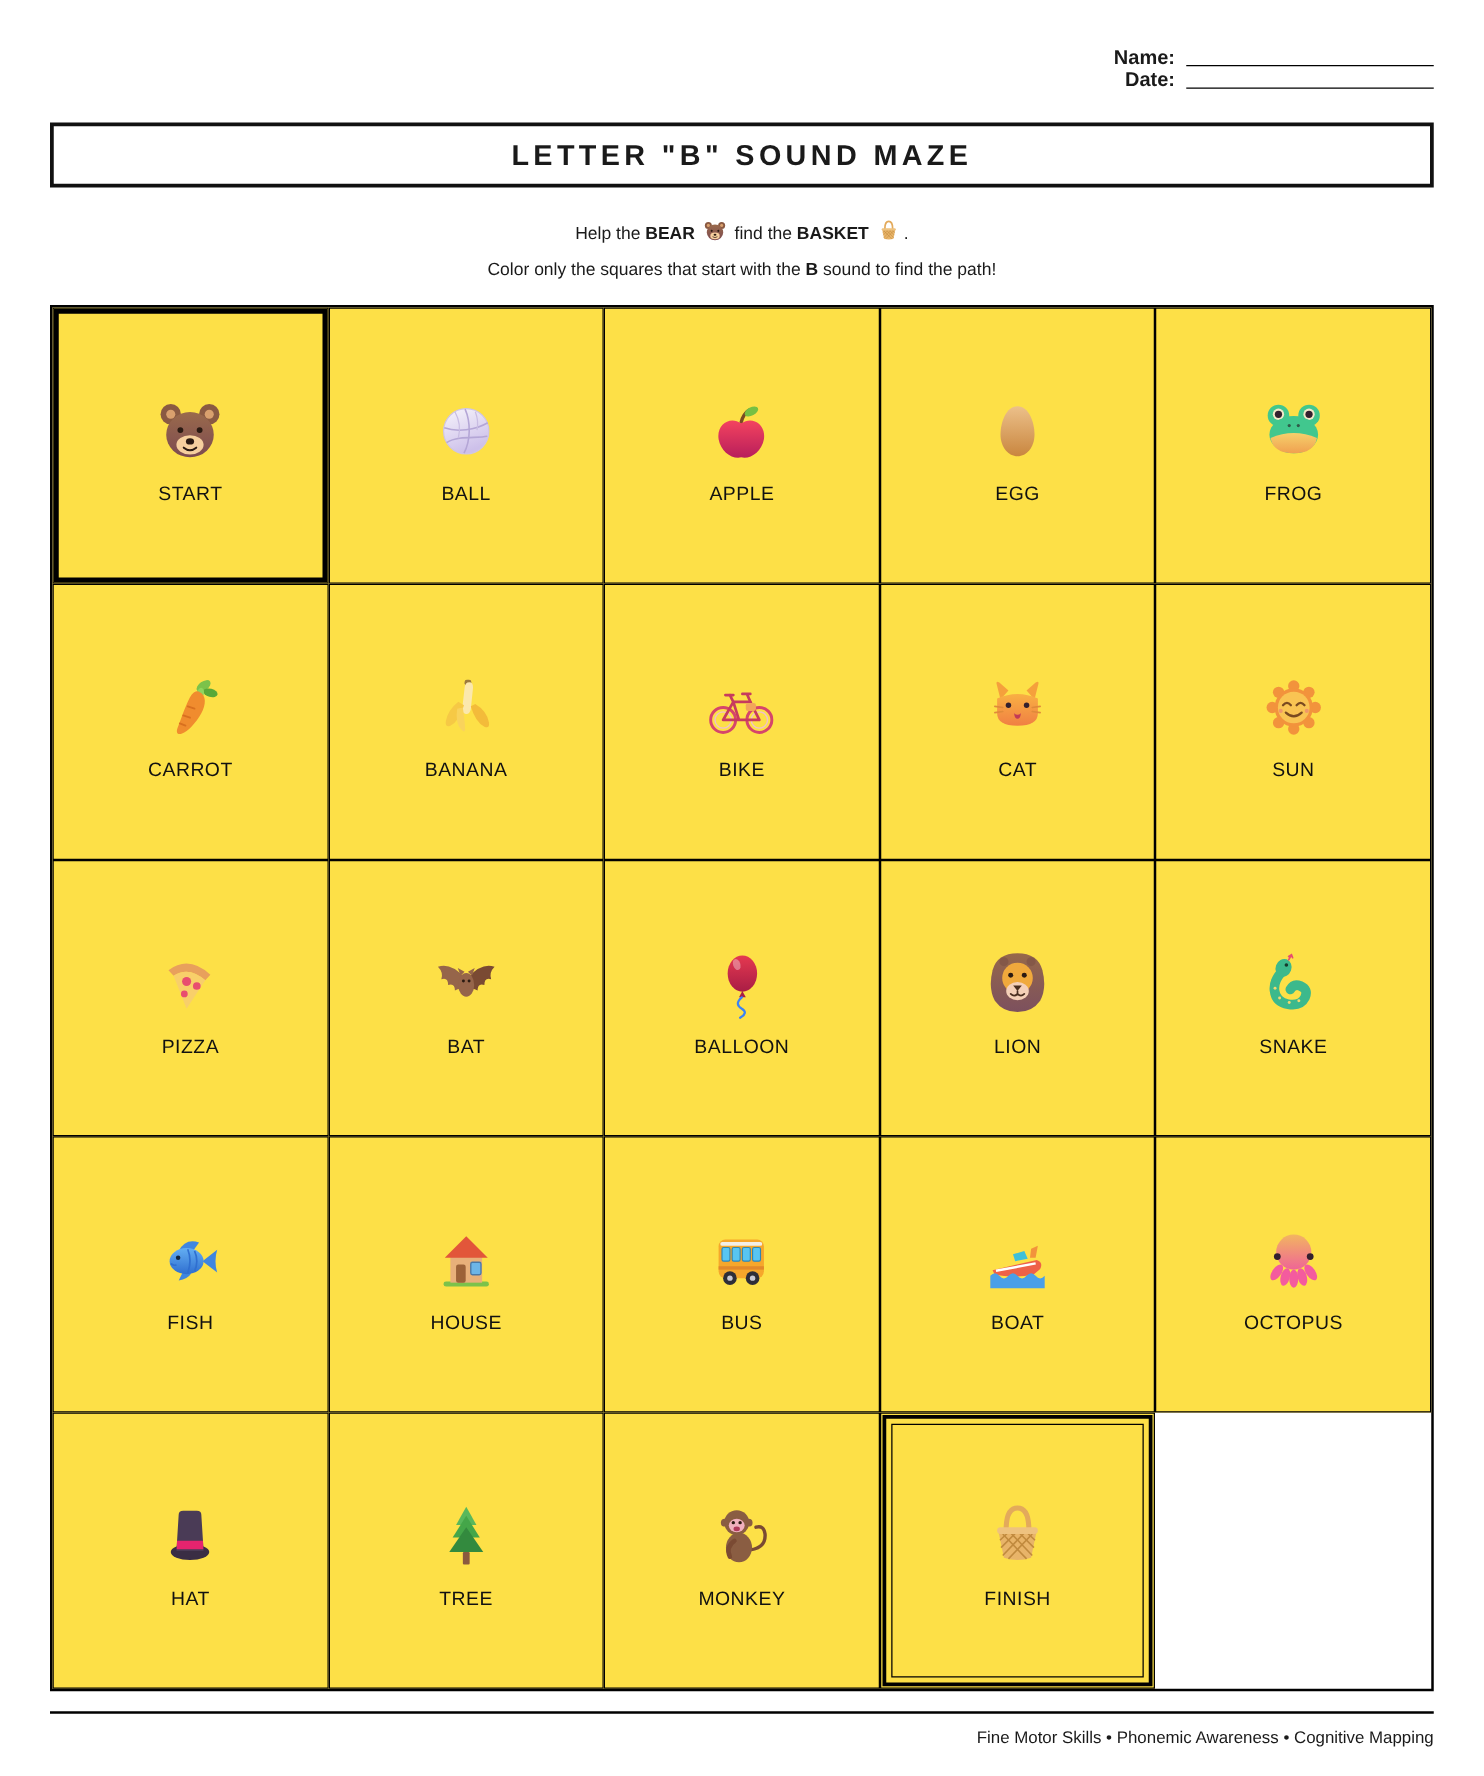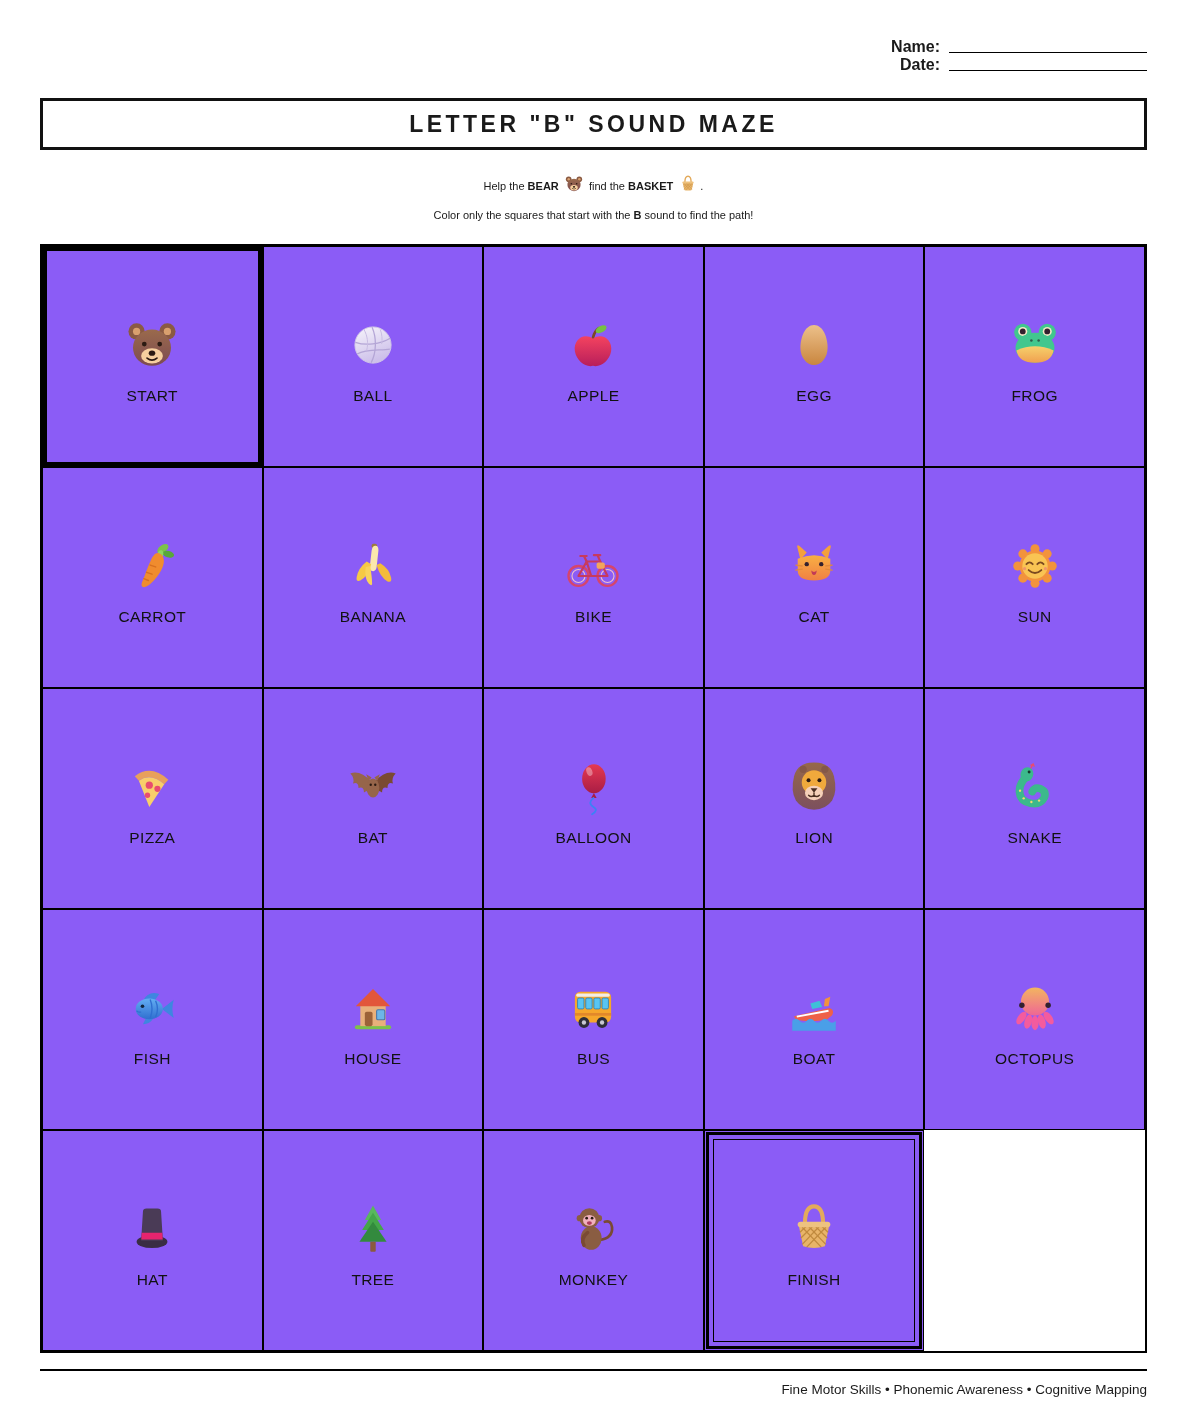--- a/index.html
+++ b/index.html
@@ -30,39 +30,39 @@
     border:3px solid #111;
     height:52px;
     display:flex; align-items:center; justify-content:center;
     font-size:23px; font-weight:bold; letter-spacing:3.5px;
   }
 
   
   .instructions {
     margin-top:22px;
     text-align:center;
-    font-size:11px;
+    font-size:14px;
     line-height:29px;
   }
   .inline-emoji { width:20px; height:20px; vertical-align:-4px; margin:0 2px; }
 
   
   .grid {
     margin-top:14px;
     border:2px solid #000;
     display:grid;
     grid-template-columns:repeat(5, 1fr);
   }
   .cell {
     border:1px solid #000;
     height:221px;
     display:flex; flex-direction:column; align-items:center; justify-content:center;
     padding-top:8px;
     position:relative;
-    background:#8b5cf6;
+    background:#fde047;
   }
   .cell .emoji { width:58px; height:58px; }
   .cell .lbl {
     margin-top:13px;
     font-size:15.5px;
     letter-spacing:0.4px;
     color:#111;
   }
   .cell.start { box-shadow:inset 0 0 0 4px #000; }
   .cell.finish::before {

